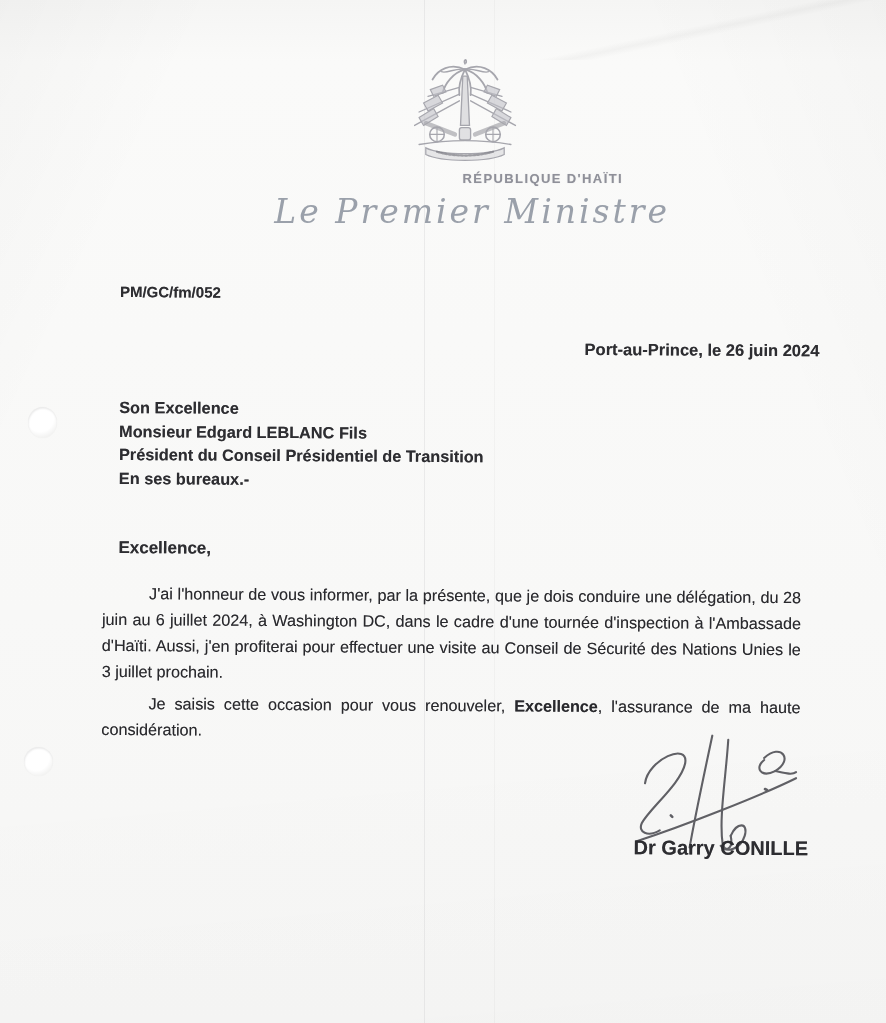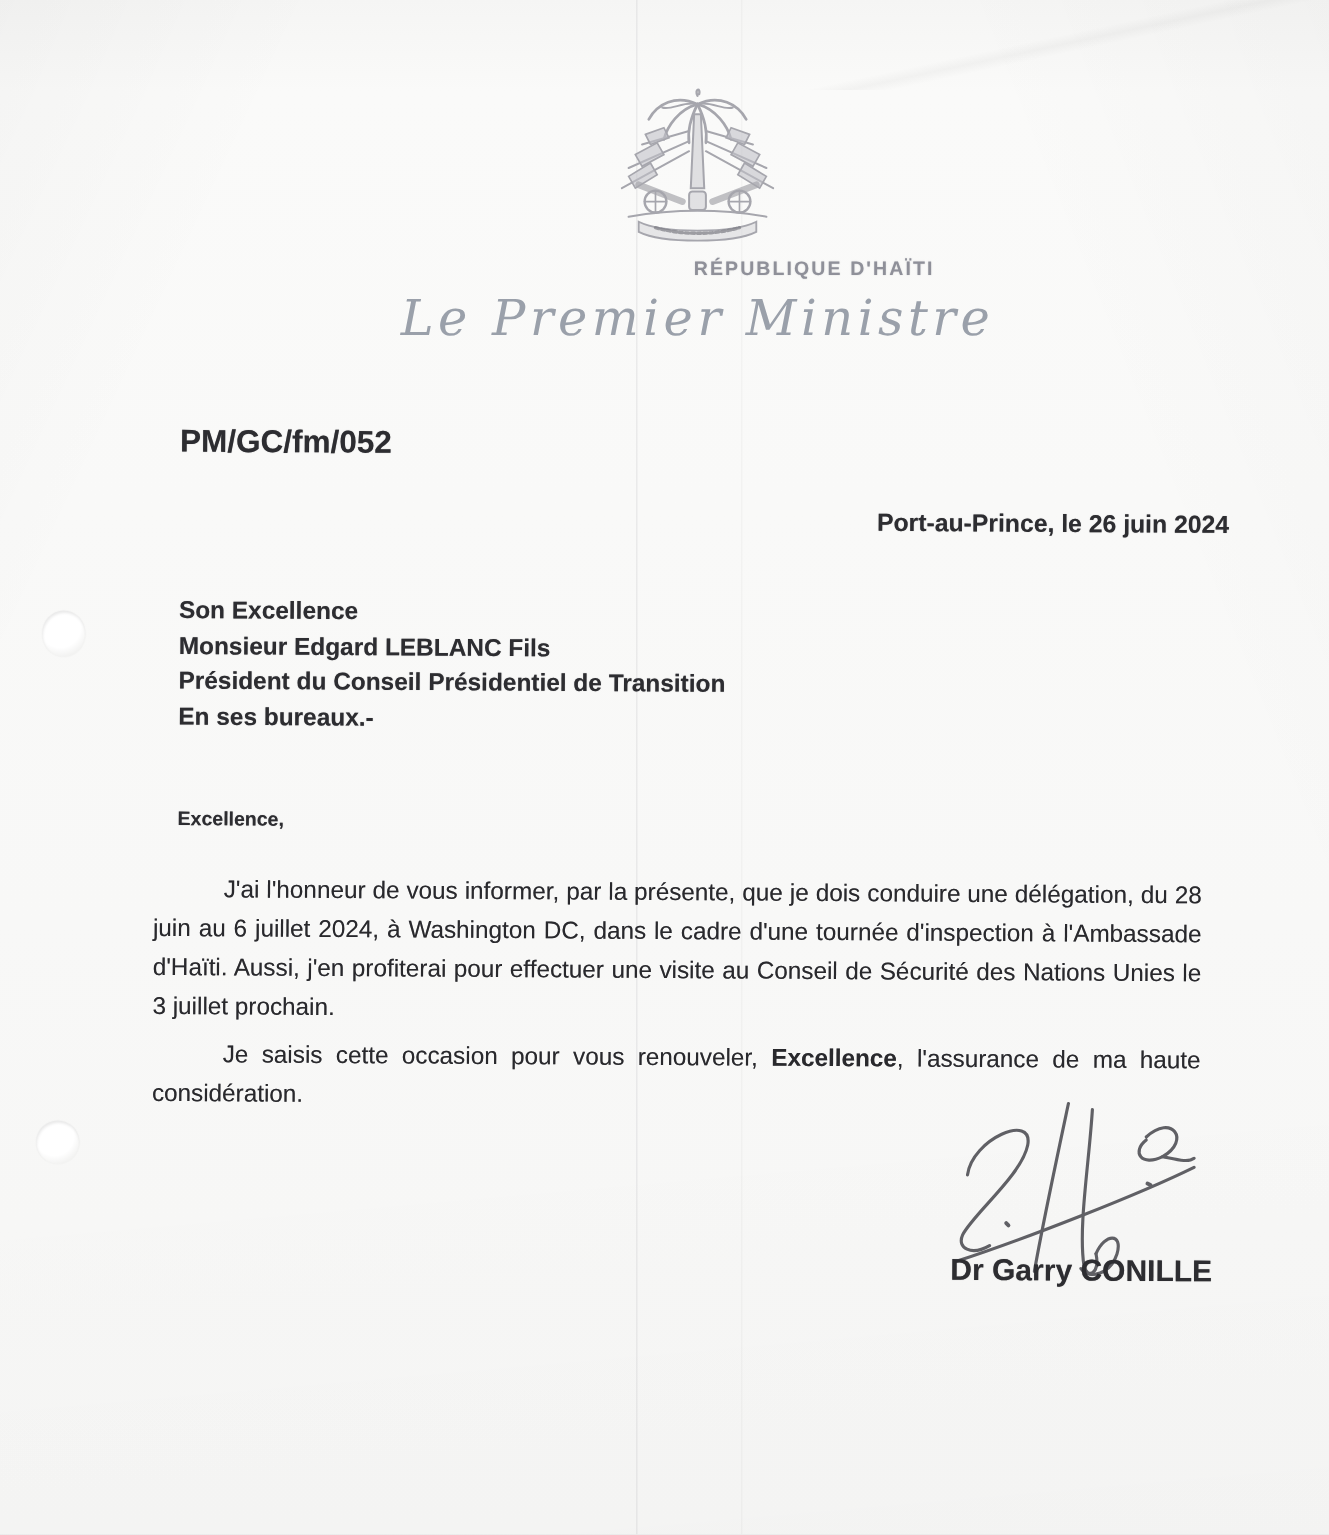--- a/index.html
+++ b/index.html
@@ -29,36 +29,36 @@
   .letterhead{position:absolute;left:0;top:0;width:100%;}
   .emblem{position:absolute;left:403px;top:56px;width:124px;height:112px;}
   .republic{
     position:absolute;left:308px;top:171px;width:315px;
     text-align:right;font-size:13px;letter-spacing:1.4px;
     color:#8f9099;font-weight:bold;
     text-shadow:0 0 1px rgba(143,144,153,0.4);
   }
   .office-title{
     position:absolute;left:260px;top:192px;width:410px;
-    text-align:center;
+    text-align:right;
     font-family:"DejaVu Serif", serif;font-style:italic;
     font-size:33px;letter-spacing:3px;
     color:#9aa0aa;
   }
 
   .content{position:absolute;left:0;top:0;width:886px;height:1023px;
     transform:rotate(0.35deg);transform-origin:110px 290px;}
 
-  .ref{position:absolute;left:120px;top:283px;font-size:21px;font-weight:bold;
+  .ref{position:absolute;left:120px;top:283px;font-size:15px;font-weight:bold;
     text-shadow:0 0 0.5px rgba(45,45,49,0.55);}
   .dateline{position:absolute;left:585px;top:337px;font-size:16.5px;font-weight:bold;
     text-shadow:0 0 0.5px rgba(45,45,49,0.55);}
   .recipient{position:absolute;left:120px;top:396px;font-size:16.3px;font-weight:bold;
     line-height:23.6px;text-shadow:0 0 0.5px rgba(45,45,49,0.5);}
-  .salutation{position:absolute;left:120px;top:538px;font-size:13px;font-weight:bold;
+  .salutation{position:absolute;left:120px;top:538px;font-size:17px;font-weight:bold;
     text-shadow:0 0 0.5px rgba(45,45,49,0.55);}
 
   .para{position:absolute;left:104px;width:699px;margin:0;
     font-size:16.2px;line-height:26px;text-align:justify;color:#29292d;
     text-shadow:0 0 0.4px rgba(41,41,45,0.45);}
   .para1{top:580px;text-indent:47px;}
   .para2{top:690px;text-indent:47px;}
   .para2 .bold{font-weight:bold;}
 
   .signature-block{position:absolute;left:618px;top:722px;width:190px;height:140px;}

